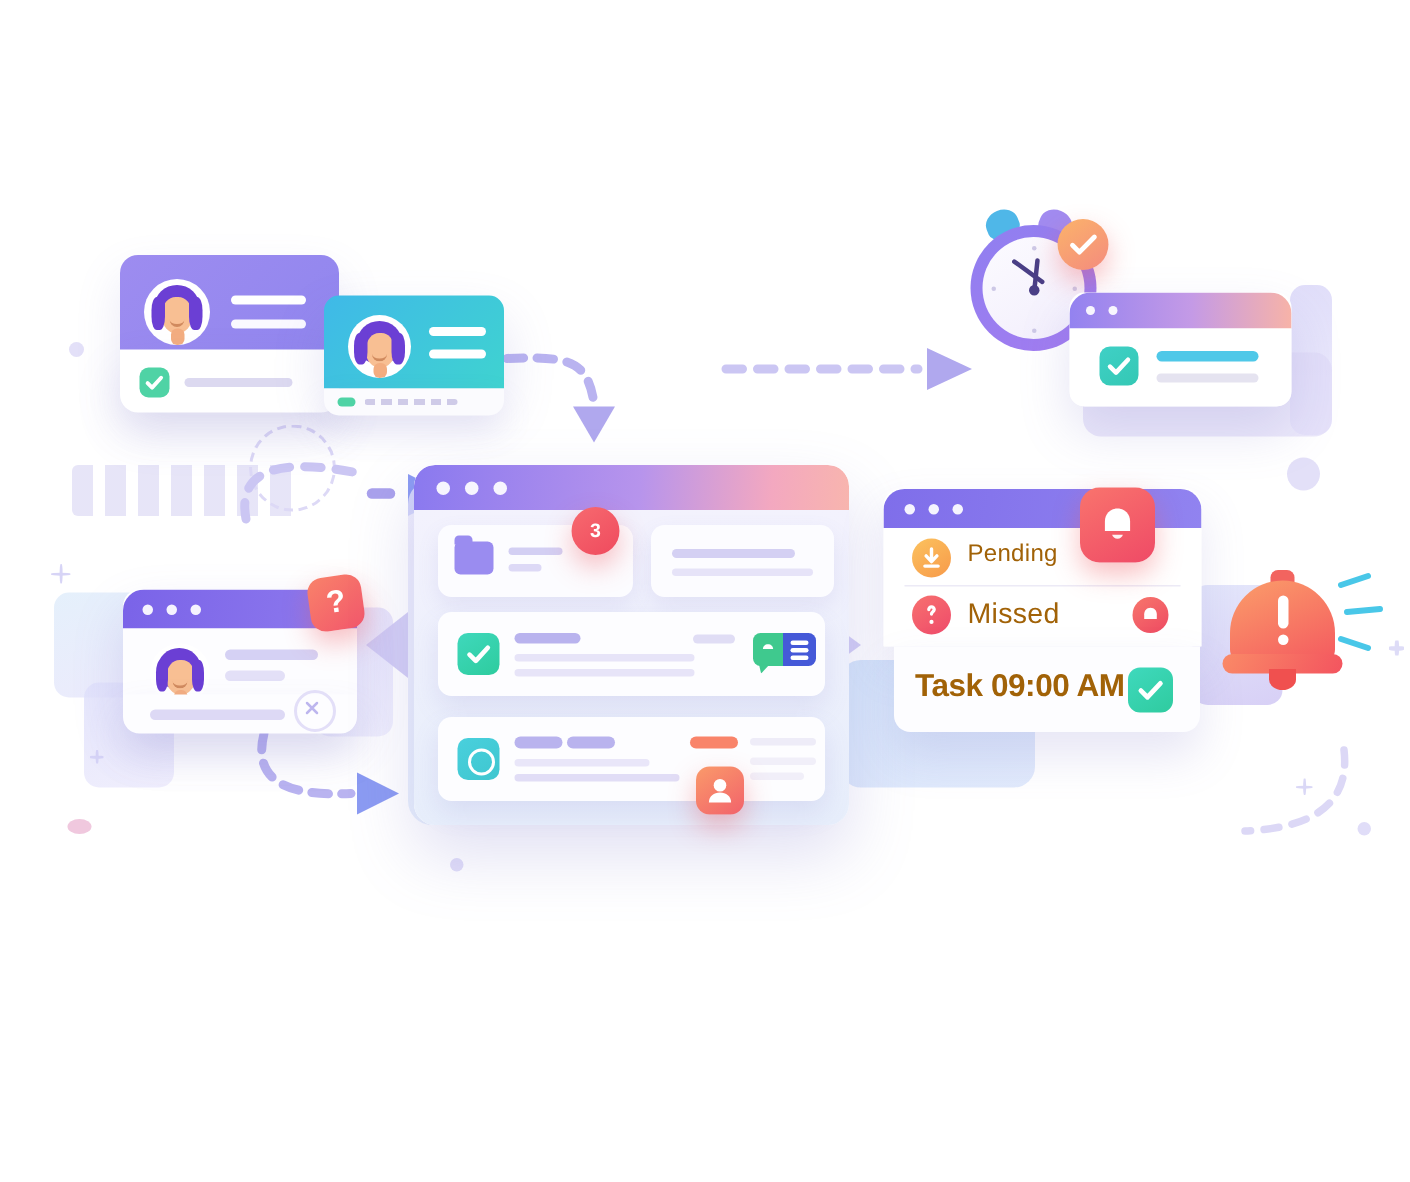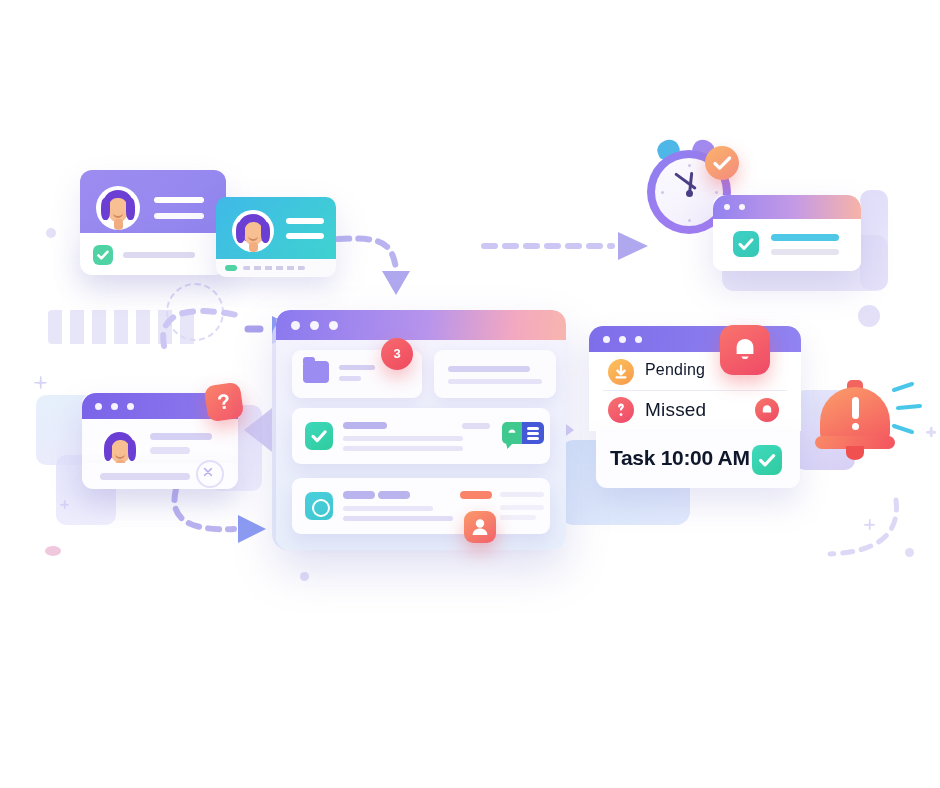--- a/index.html
+++ b/index.html
@@ -30,21 +30,21 @@
 
   
   .avatar{position:absolute;border-radius:50%;background:#fff;overflow:hidden;}
   .av-hair{position:absolute;border-radius:50% 50% 42% 42%;background:#6b3fd4;}
   .av-face{position:absolute;border-radius:46%;background:#f8bf93;}
   .av-neck{position:absolute;background:#f3ad80;border-radius:4px;}
   .av-side{position:absolute;background:#6b3fd4;border-radius:50% 50% 40% 40%;}
   .av-smile{position:absolute;border-bottom:2px solid #d08a5e;border-radius:0 0 40px 40px;}
 
   
-  .lbl{position:absolute;color:#0f172a;white-space:nowrap;}
+  .lbl{position:absolute;color:#a16207;white-space:nowrap;}
   .sep{position:absolute;height:1px;background:#eceaf6;}
 </style>
 </head>
 <body>
 
 <div id="stage">
 
   <div class="ghost abs" style="left:48px;top:310px;width:150px;height:34px;background:repeating-linear-gradient(90deg,#cfcbf0 0 14px,transparent 14px 22px);opacity:.5;border-radius:4px;"></div>
   <div class="ghost abs" style="left:36px;top:395px;width:90px;height:70px;background:linear-gradient(160deg,#dcebfa,#e7e3fb);opacity:.75;border-radius:10px;"></div>
   <div class="ghost abs" style="left:56px;top:455px;width:60px;height:70px;background:linear-gradient(160deg,#dfe0fb,#eceafc);opacity:.8;border-radius:10px;"></div>
@@ -303,21 +303,21 @@
   </div>
 
   <div class="chip sh-badge" style="left:720px;top:325px;width:50px;height:50px;background:linear-gradient(150deg,#f9746d,#ef4a66);border-radius:13px;">
     <svg viewBox="0 0 50 50" style="width:50px;height:50px;">
       <path d="M25 14c5 0 8.4 3.8 8.4 8.6V29H16.6v-6.4C16.6 17.8 20 14 25 14z" fill="#fff"></path>
       <path d="M21.4 31.5h7.2c-.4 1.6-1.8 2.6-3.6 2.6s-3.2-1-3.6-2.6z" fill="#fff" opacity=".92"></path>
     </svg>
   </div>
 
   <div class="card" style="left:596px;top:431px;width:204px;height:57px;background:#fdfdff;border-radius:0 0 11px 11px;box-shadow:0 16px 30px rgba(120,115,200,.18);">
-    <div class="lbl" style="left:14px;top:15px;font-size:21px;font-weight:bold;letter-spacing:-.3px;">Task 10:00 AM</div>
+    <div class="lbl" style="left:14px;top:15px;font-size:21px;font-weight:bold;letter-spacing:-.3px;">Task 09:00 AM</div>
     <div class="chip" style="left:156px;top:14px;width:30px;height:30px;background:linear-gradient(145deg,#3fd9bd,#2fcb9f);border-radius:8px;">
       <svg viewBox="0 0 30 30" style="width:30px;height:30px;">
           <path d="M8.6 15.4l4.4 4.4 8.6-9.2" fill="none" stroke="#fff" stroke-width="3.2" stroke-linecap="round" stroke-linejoin="round"></path>
         </svg>
     </div>
   </div>
 
   <div class="abs" style="left:812px;top:378px;width:96px;height:96px;">
     <div class="abs" style="left:35px;top:2px;width:16px;height:10px;background:#f2645f;border-radius:5px 5px 2px 2px;"></div>
     <div class="abs" style="left:8px;top:9px;width:70px;height:56px;background:linear-gradient(155deg,#fb9e6a,#f4585f);border-radius:35px 35px 10px 10px;"></div>

